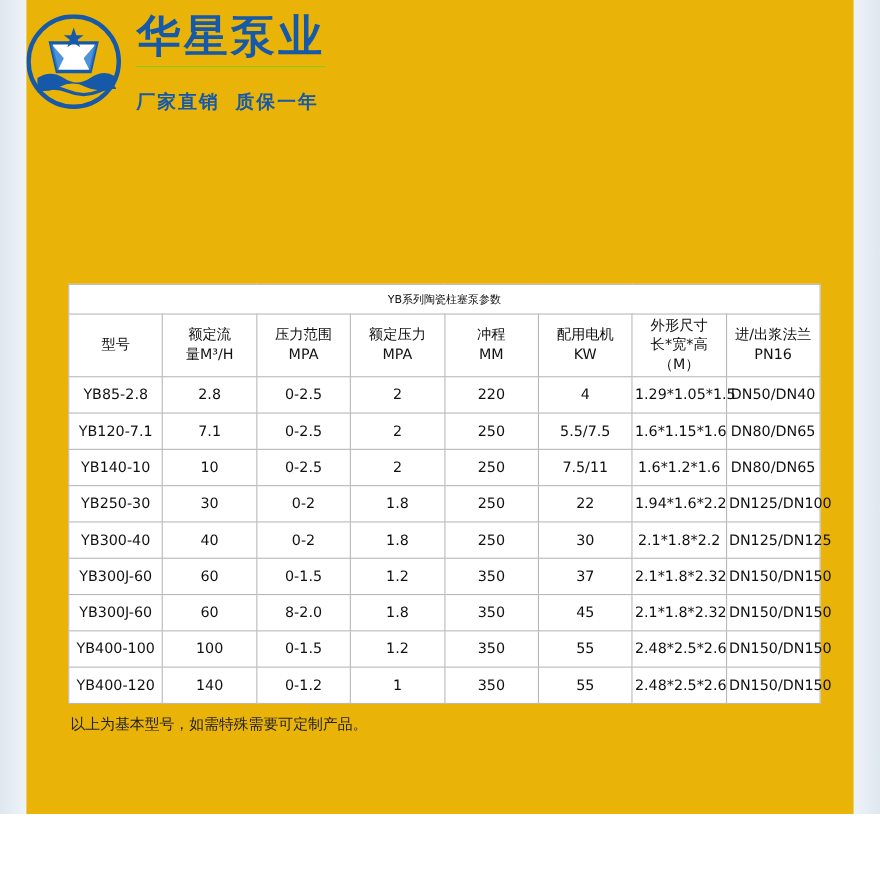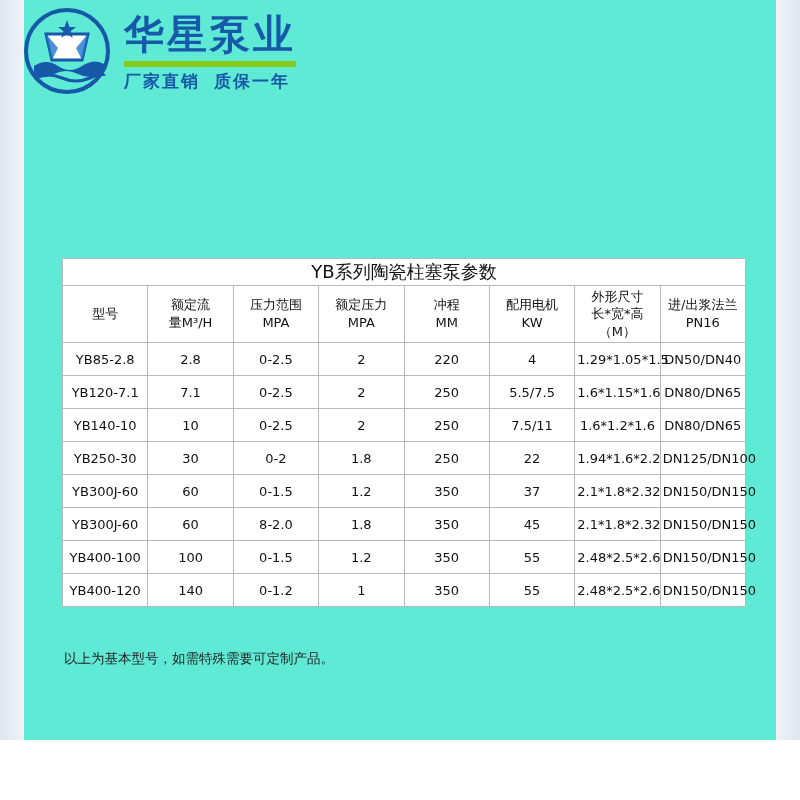--- a/index.html
+++ b/index.html
@@ -10,21 +10,21 @@
     width: 800px;
     height: 800px;
     background: #ffffff;
     font-family: "Liberation Sans", sans-serif;
     overflow: hidden;
   }
   .page {
     position: relative;
     width: 800px;
     height: 800px;
-    background: #5eead4;
+    background: #eab308;
     box-sizing: border-box;
   }
   
   .edge-bar {
     position: absolute;
     top: 0;
     width: 24px;
     height: 800px;
     background: linear-gradient(to right, #dfe7ef, #eef3f8);
   }
@@ -71,22 +71,22 @@
     letter-spacing: 3px;
     line-height: 1.05;
   }
   .brand-sub {
     margin-top: 6px;
     font-family: "DejaVu Sans", sans-serif;
     font-size: 17px;
     font-weight: bold;
     color: #1559a8;
     letter-spacing: 2px;
-    border-top: 6px solid #84cc16;
-    padding-top: 3px;
+    border-top: 1px solid #84cc16;
+    padding-top: 20px;
     display: flex;
     gap: 14px;
   }
 
   
   .page-title {
     position: absolute;
     left: 62px;
     top: 126px;
     font-family: "DejaVu Sans", sans-serif;
@@ -114,21 +114,21 @@
     font-family: "DejaVu Sans", sans-serif;
     font-size: 13px;
     color: #111111;
     text-align: center;
     vertical-align: middle;
     padding: 0 2px;
     font-weight: normal;
   }
   tr.caption-row td {
     height: 26px;
-    font-size: 18px;
+    font-size: 10px;
   }
   tr.head-row td {
     height: 56px;
     line-height: 1.35;
     font-size: 13px;
   }
   tr.data-row td {
     height: 32px;
   }
   td.col-model { width: 86px; }
@@ -255,20 +255,30 @@
           <td class="col-model">YB250-30</td>
           <td class="col-flow">30</td>
           <td class="col-prange">0-2</td>
           <td class="col-prated">1.8</td>
           <td class="col-stroke">250</td>
           <td class="col-motor">22</td>
           <td class="col-dim">1.94*1.6*2.2</td>
           <td class="col-flange">DN125/DN100</td>
         </tr>
         <tr class="data-row">
+          <td class="col-model">YB300-40</td>
+          <td class="col-flow">40</td>
+          <td class="col-prange">0-2</td>
+          <td class="col-prated">1.8</td>
+          <td class="col-stroke">250</td>
+          <td class="col-motor">30</td>
+          <td class="col-dim">2.1*1.8*2.2</td>
+          <td class="col-flange">DN125/DN125</td>
+        </tr>
+        <tr class="data-row">
           <td class="col-model">YB300J-60</td>
           <td class="col-flow">60</td>
           <td class="col-prange">0-1.5</td>
           <td class="col-prated">1.2</td>
           <td class="col-stroke">350</td>
           <td class="col-motor">37</td>
           <td class="col-dim">2.1*1.8*2.32</td>
           <td class="col-flange">DN150/DN150</td>
         </tr>
         <tr class="data-row">

